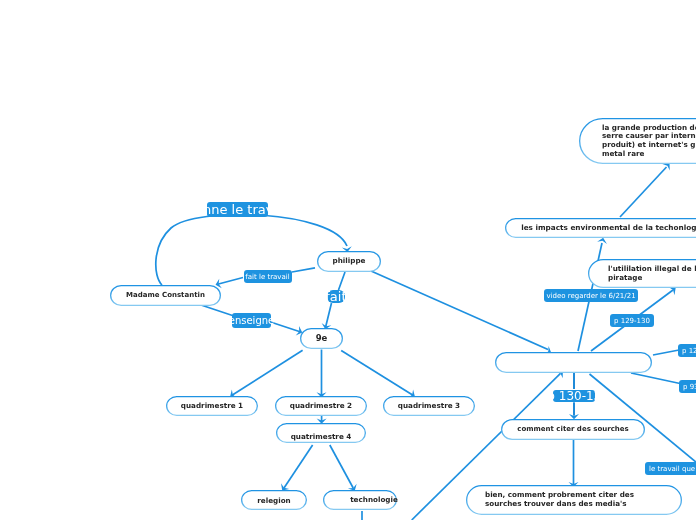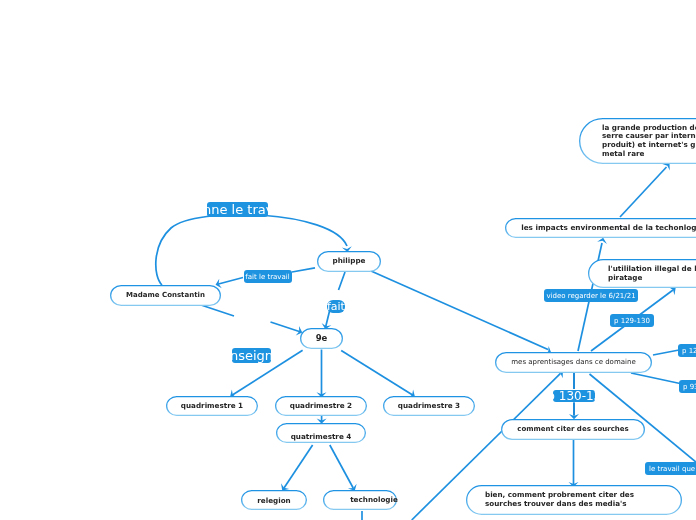--- a/index.html
+++ b/index.html
@@ -139,28 +139,27 @@
   <div class="ntext center" style="left:276px;top:423px;width:90px;height:28px;font-size:7.2px;"><span>quatrimestre 4</span></div>
   <div class="ntext center" style="left:241px;top:490px;width:66px;height:22px;font-size:7.2px;"><span>relegion</span></div>
   <div class="ntext center" style="left:323px;top:490px;width:74px;height:20px;font-size:7.2px;padding-left:28px;"><span>technologie</span></div>
   <div class="ntext left" style="left:579px;top:118px;width:195px;height:46px;font-size:7.2px;padding-left:23px;"><span>la grande production de gaz a effet de
 serre causer par internet (et les
 produit) et internet's grande usage de
 metal rare</span></div>
   <div class="ntext center" style="left:505px;top:218px;width:215px;height:20px;font-size:7.3px;"><span>les impacts environmental de la techonlogie</span></div>
   <div class="ntext left" style="left:588px;top:259px;width:185px;height:29px;font-size:7.2px;padding-left:20px;"><span>l'utililation illegal de la technologie et
 piratage</span></div>
-  <div class="ntext center reg" style="left:495px;top:352px;width:157px;height:21px;font-size:7px;"><span>mes aprentisages dans ce domaine</span></div>
   <div class="ntext left" style="left:466px;top:485px;width:216px;height:30px;font-size:7.2px;padding-left:19px;"><span>bien, comment probrement citer des
 sourches trouver dans des media's</span></div>
   <div class="ntext center" style="left:501px;top:419px;width:144px;height:21px;font-size:7px;"><span>comment citer des sourches</span></div>
   <div class="elabel" style="left:207.2px;top:202px;width:61px;height:14.6px;font-size:13px;"><span>donne le travail</span></div>
   <div class="elabel" style="left:243.5px;top:270px;width:48px;height:13px;font-size:7px;"><span>fait le travail</span></div>
-  <div class="elabel" style="left:326.8px;top:300px;width:18.2px;height:13px;font-size:11px;border-radius:6px;"><span>fait</span></div>
-  <div class="elabel" style="left:232.4px;top:313px;width:38.2px;height:14.6px;font-size:13px;margin-top:35px;"><span>enseigne</span></div>
+  <div class="elabel" style="left:326.8px;top:290px;width:18.2px;height:13px;font-size:13px;border-radius:6px;"><span>fait</span></div>
+  <div class="elabel" style="left:232.4px;top:313px;width:38.2px;height:14.6px;font-size:10px;"><span>enseigne</span></div>
   <div class="elabel" style="left:544px;top:289px;width:94px;height:13px;font-size:7px;"><span>video regarder le 6/21/21</span></div>
   <div class="elabel" style="left:610px;top:314px;width:44px;height:13px;font-size:7px;"><span>p 129-130</span></div>
   <div class="elabel" style="left:553.3px;top:390px;width:41.6px;height:12px;font-size:12px;padding-left:8px;"><span>p 130-131</span></div>
   <div class="elabel left" style="left:678px;top:344px;width:44px;height:13px;font-size:7px;padding-left:4px;"><span>p 120-121</span></div>
   <div class="elabel left" style="left:679px;top:380px;width:40px;height:13px;font-size:7px;padding-left:4px;"><span>p 93-94</span></div>
   <div class="elabel left" style="left:645px;top:462px;width:90px;height:13px;font-size:7px;padding-left:4px;"><span>le travail que on fait</span></div>
   <svg id="edge-overlay" viewBox="0 0 696 520" xmlns="http://www.w3.org/2000/svg">
     <path d="M 574,373 L 574,389 M 574,402.5 L 574,415.5" fill="none" stroke="#1b87d6" stroke-width="1.7"></path>
   </svg>
 </div>

